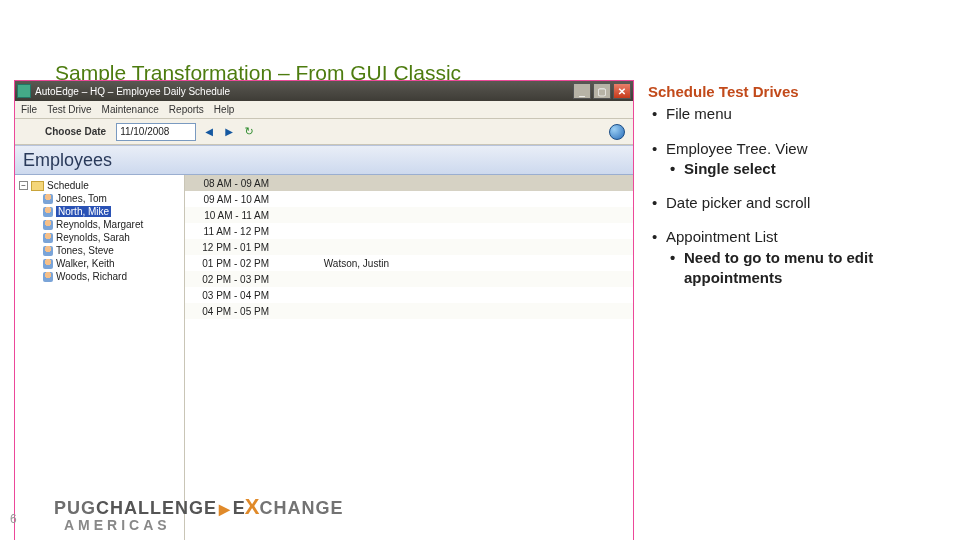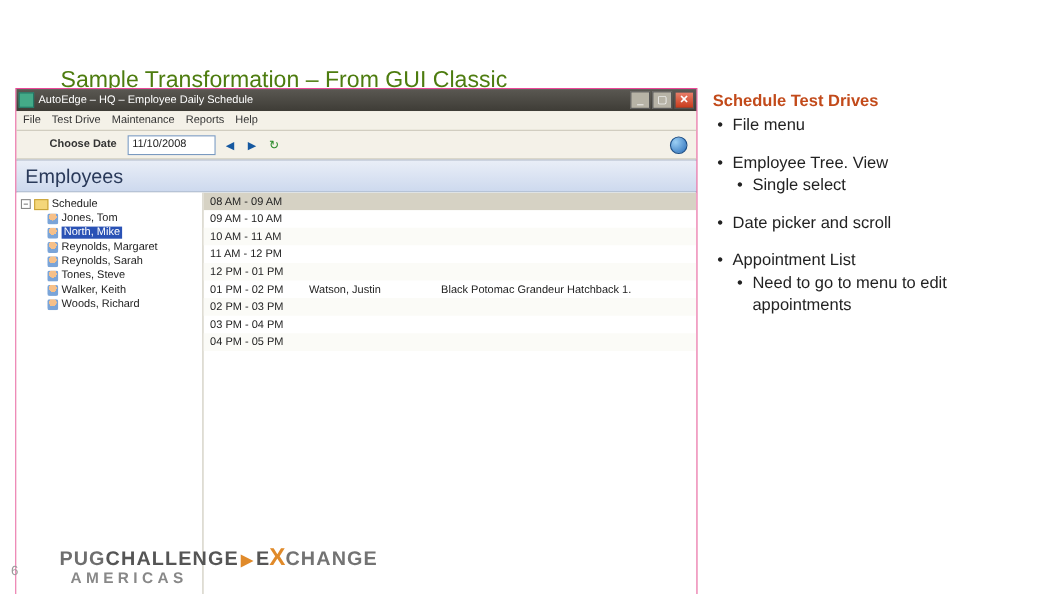--- a/index.html
+++ b/index.html
@@ -172,21 +172,21 @@
     background:#f2f0e6;
     border-bottom:1px solid #c9c5b6;
   }
   .grid-header div {
     padding:3px 6px;border-right:1px solid #d7d3c4;
     color:#333;
   }
   .col-interval{width:90px;}
   .col-cust{width:120px;}
   .col-car{flex:1;}
-  .grid-rows{flex:1;overflow:auto;}
+  .grid-rows{flex:1;overflow:auto;text-align:right;}
   .grid-row{
     display:flex;height:16px;align-items:center;
   }
   .grid-row:nth-child(odd){background:#fbfbf7;}
   .grid-row div{padding:0 6px;}
   .grid-row.selected{background:#d6d2c4;}
   .grid-row .col-interval{width:90px;}
   .grid-row .col-cust{width:120px;}
   .grid-row .col-car{flex:1;}
   .statusbar{
@@ -200,21 +200,21 @@
     top:82px;
     width:300px;
     font-size:15px;
     line-height:1.35;
     color:#222;
   }
   .notes .heading{font-weight:bold;color:#c24a1a;margin-bottom:2px;}
   .notes ul{list-style:none;padding-left:0;margin-bottom:14px;}
   .notes li{padding-left:18px;position:relative;}
   .notes li::before{content:"•";position:absolute;left:4px;color:#222;}
-  .notes li li{padding-left:18px;font-size:15px;}
+  .notes li li{padding-left:18px;font-size:15px;font-weight:bold;}
   .notes ul ul{margin:0 0 0 0;}
   
   .page-num{
     position:absolute;left:10px;bottom:14px;
     font-size:12px;color:#999;
   }
   .footer-logo{
     position:absolute;left:54px;bottom:8px;
     font-family:Arial,Helvetica,sans-serif;
     font-size:18px;letter-spacing:1px;font-weight:700;
@@ -324,21 +324,20 @@
             <div class="col-car"></div>
           </div>
           <div class="grid-row">
             <div class="col-interval">12 PM - 01 PM</div>
             <div class="col-cust"></div>
             <div class="col-car"></div>
           </div>
           <div class="grid-row">
             <div class="col-interval">01 PM - 02 PM</div>
             <div class="col-cust">Watson, Justin</div>
-            <div class="col-car">Black Potomac Grandeur Hatchback 1.</div>
           </div>
           <div class="grid-row">
             <div class="col-interval">02 PM - 03 PM</div>
             <div class="col-cust"></div>
             <div class="col-car"></div>
           </div>
           <div class="grid-row">
             <div class="col-interval">03 PM - 04 PM</div>
             <div class="col-cust"></div>
             <div class="col-car"></div>

